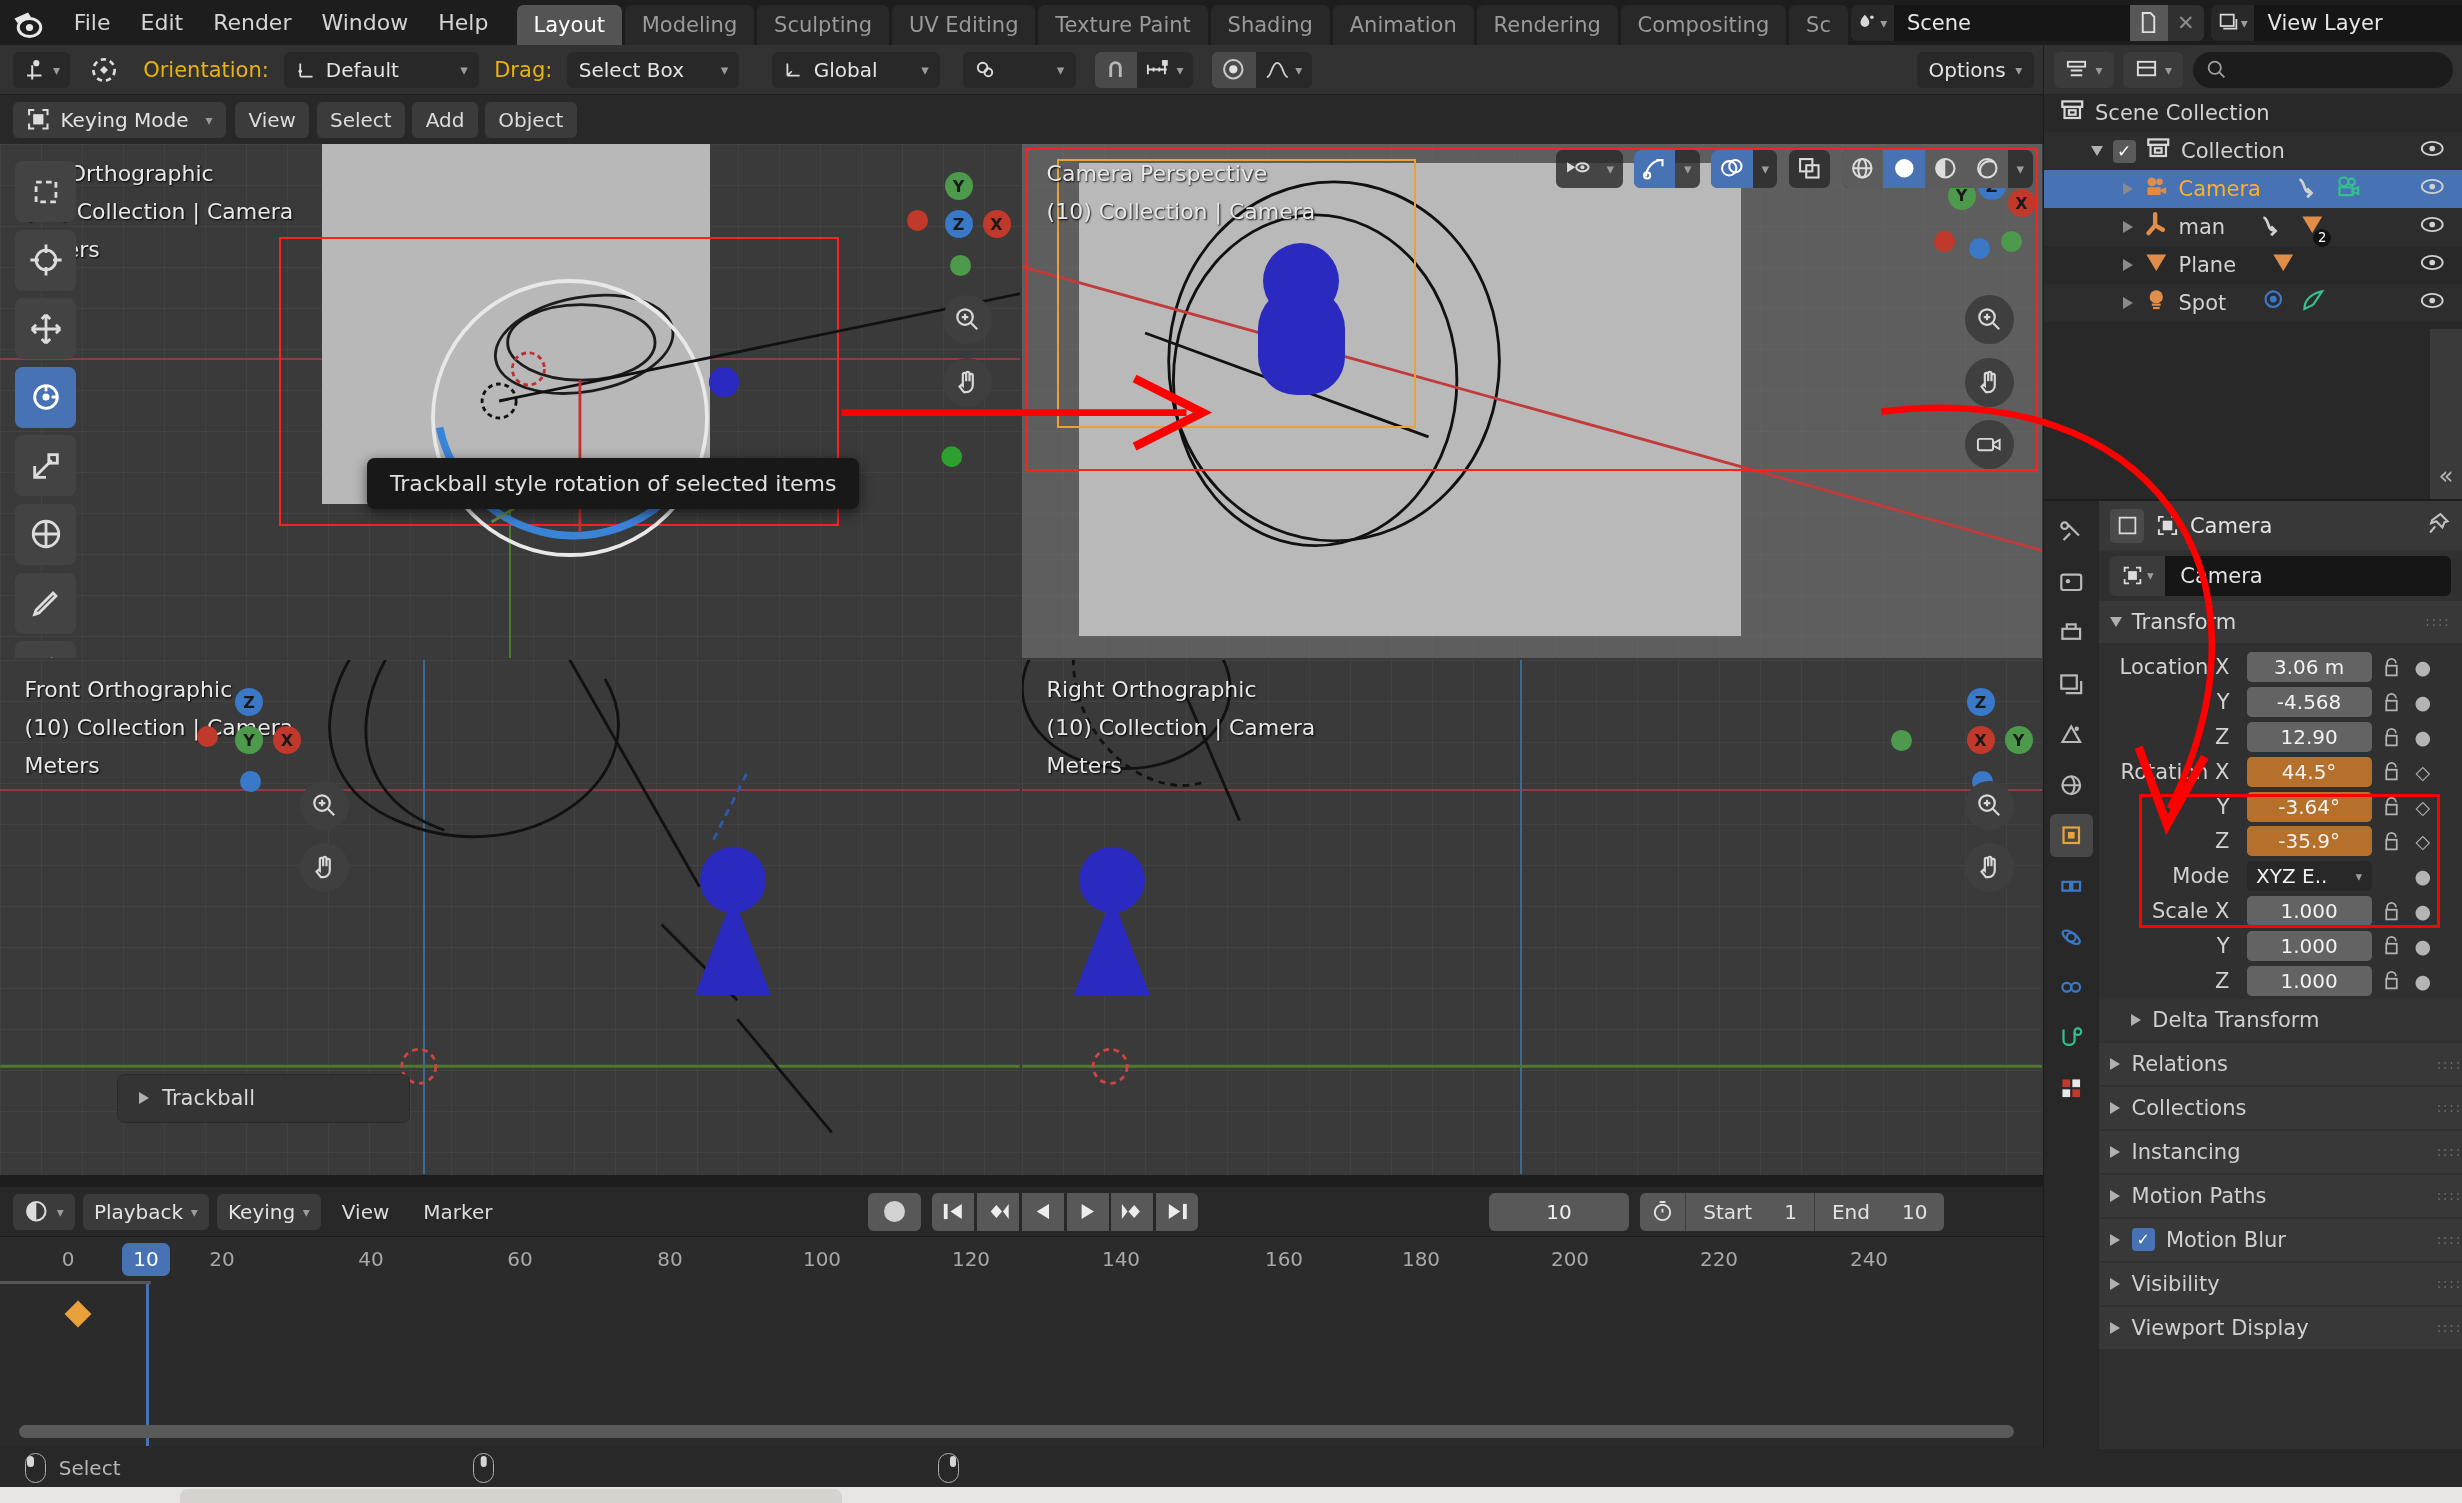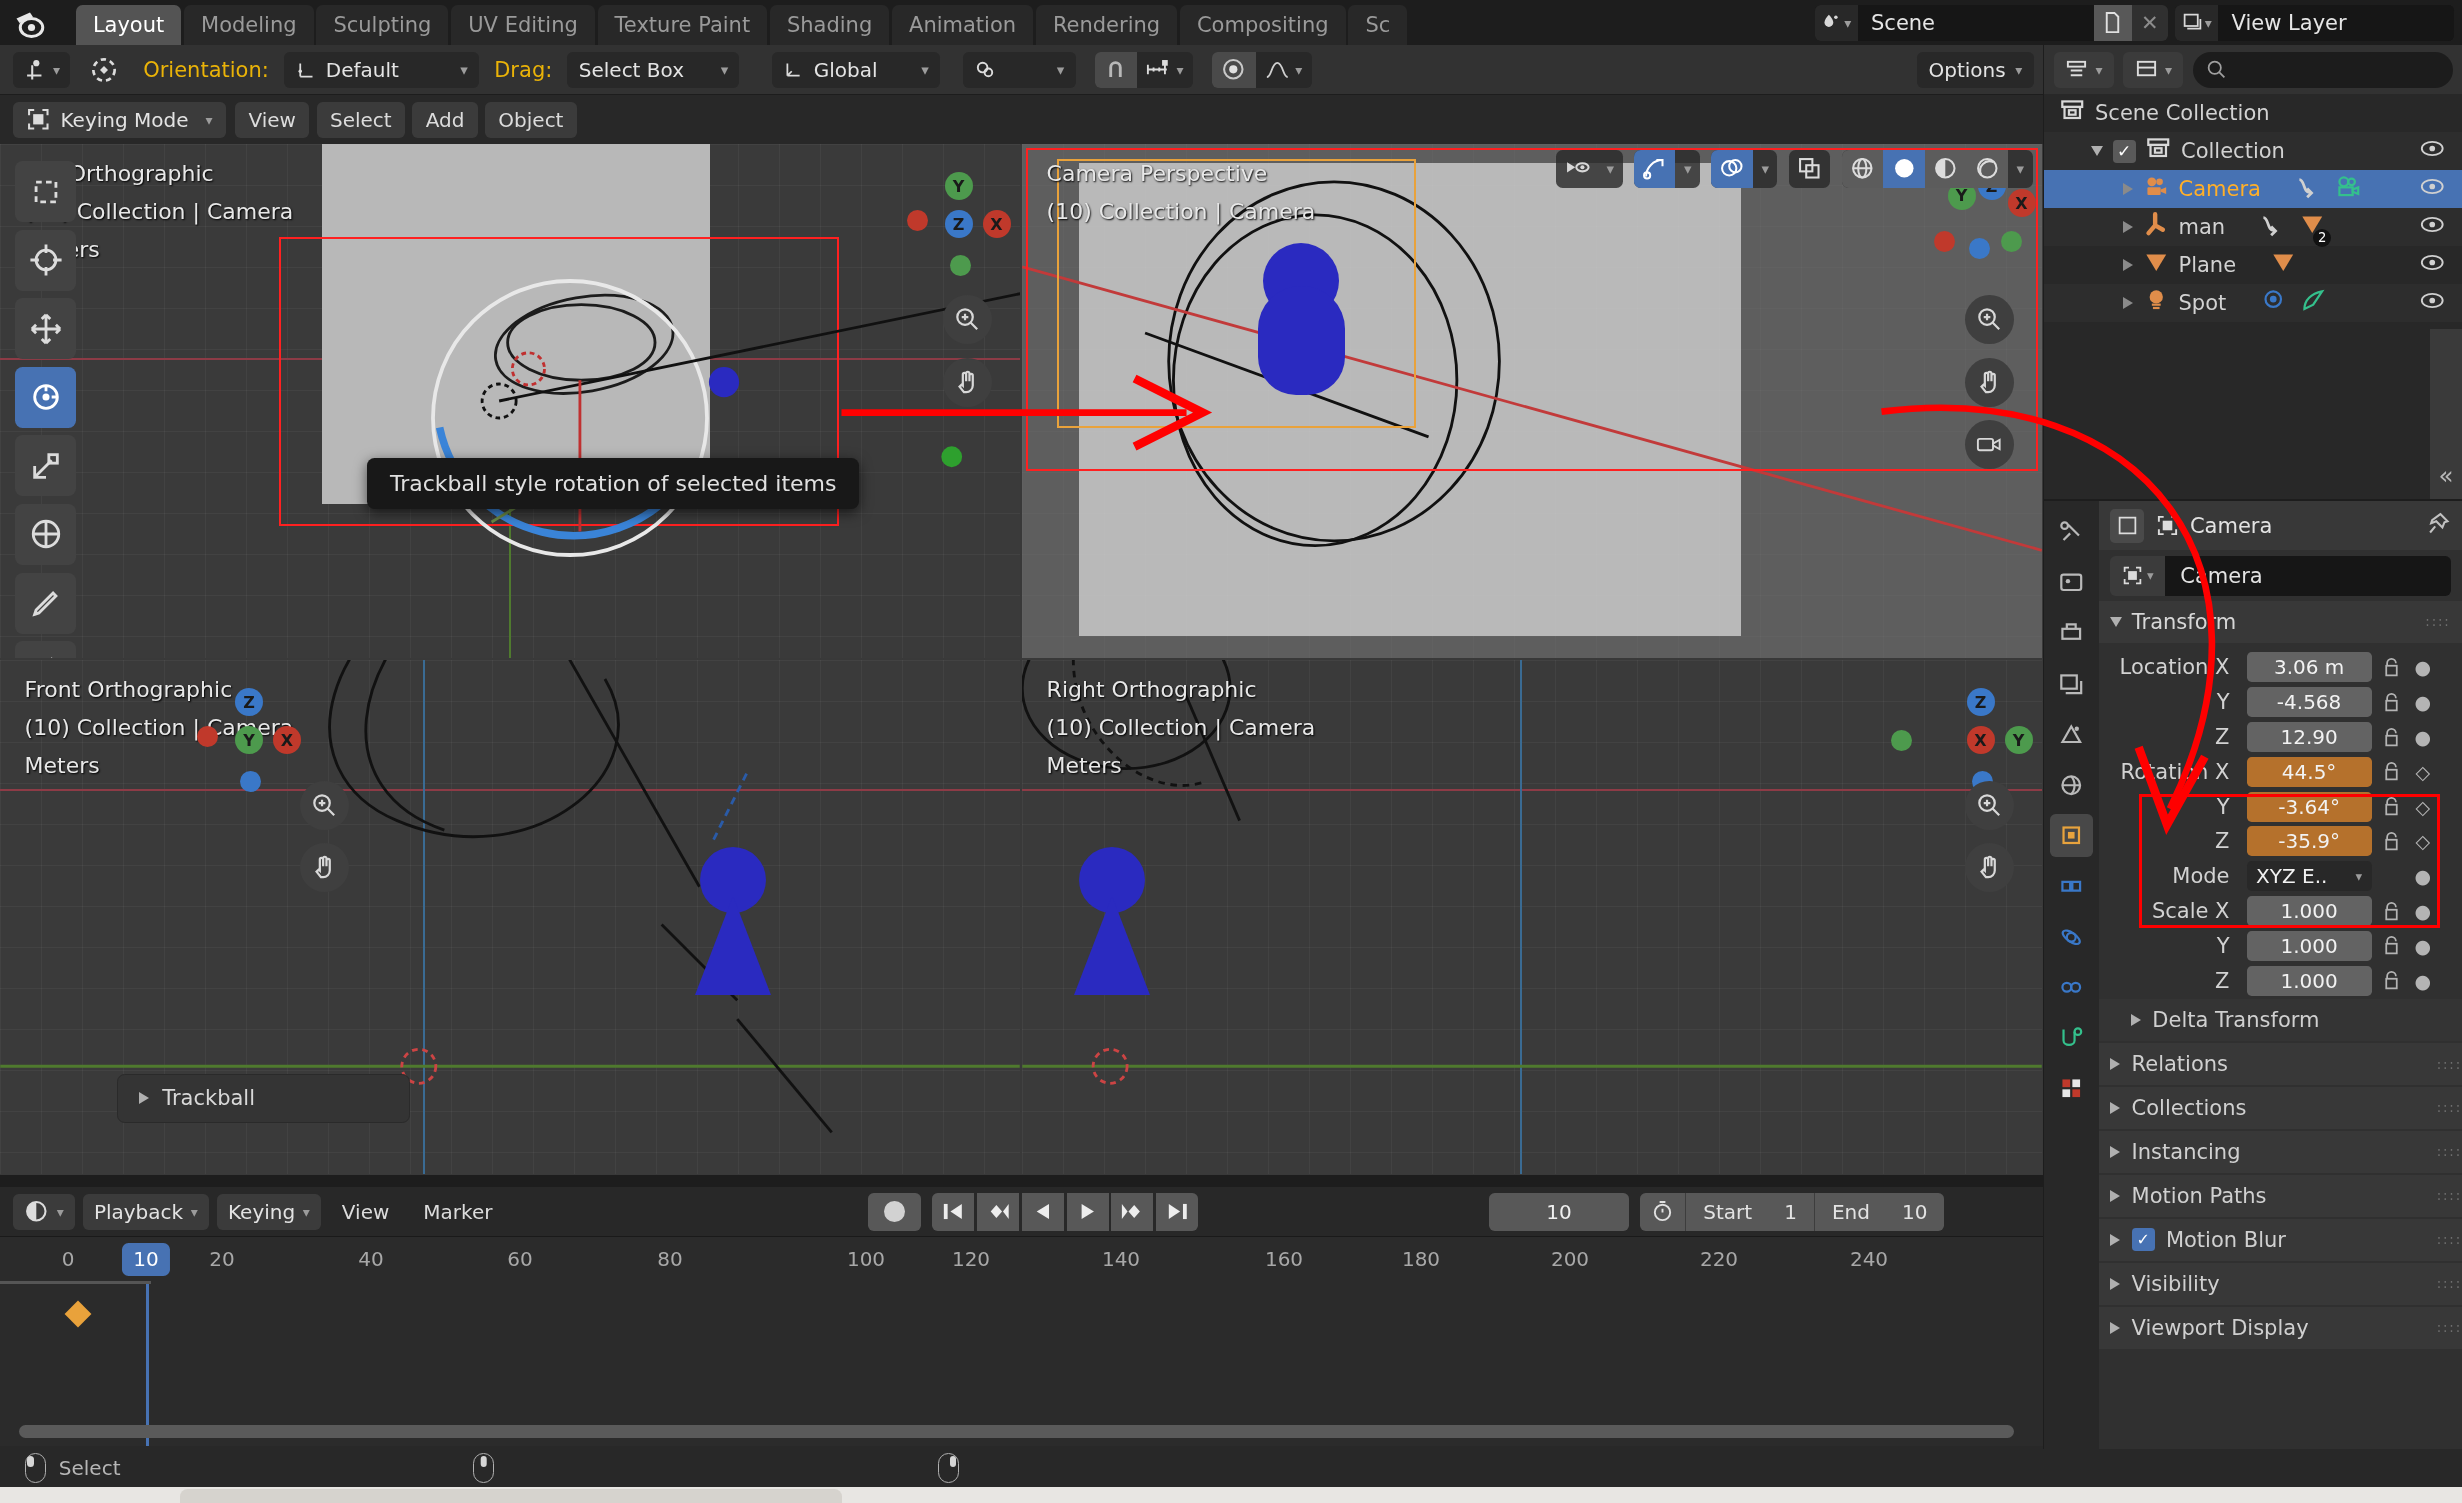--- a/index.html
+++ b/index.html
@@ -214,20 +214,27 @@
 <div class="app">
 
   <div class="topbar">
     <div class="blender-logo">
       <svg width="36" height="36" viewBox="0 0 24 24">
           <ellipse cx="13" cy="15" rx="7.5" ry="6" fill="none" stroke="#e8e8e8" stroke-width="2"></ellipse>
           <circle cx="13" cy="15" r="2.4" fill="#e8e8e8"></circle>
           <path d="M3 9 L12 5 L14 8 L5 12 Z" fill="#e8e8e8"></path>
         </svg>
     </div>
+    <div id="menus" style="display:flex;">
+        <div class="menu-item">File</div>
+        <div class="menu-item">Edit</div>
+        <div class="menu-item">Render</div>
+        <div class="menu-item">Window</div>
+        <div class="menu-item">Help</div>
+      </div>
     <div class="wtabs" id="wtabs">
         <div class="wtab active">Layout</div>
         <div class="wtab">Modeling</div>
         <div class="wtab">Sculpting</div>
         <div class="wtab">UV Editing</div>
         <div class="wtab">Texture Paint</div>
         <div class="wtab">Shading</div>
         <div class="wtab">Animation</div>
         <div class="wtab">Rendering</div>
         <div class="wtab">Compositing</div>
@@ -755,21 +762,21 @@
       </div>
     </div>
 
     <div class="tl-ruler" id="tl-ruler">
         <div class="tick" style="left: 68px;">0</div>
         <div class="tick" style="left: 146px;">10</div>
         <div class="tick" style="left: 222px;">20</div>
         <div class="tick" style="left: 371px;">40</div>
         <div class="tick" style="left: 520px;">60</div>
         <div class="tick" style="left: 670px;">80</div>
-        <div class="tick" style="left: 866px;">100</div>
+        <div class="tick" style="left: 822px;">100</div>
         <div class="tick" style="left: 971px;">120</div>
         <div class="tick" style="left: 1121px;">140</div>
         <div class="tick" style="left: 1284px;">160</div>
         <div class="tick" style="left: 1421px;">180</div>
         <div class="tick" style="left: 1570px;">200</div>
         <div class="tick" style="left: 1719px;">220</div>
         <div class="tick" style="left: 1869px;">240</div>
         <div class="playhead-lbl" style="left: 146px;">10</div>
       </div>
     <div class="tl-body">

